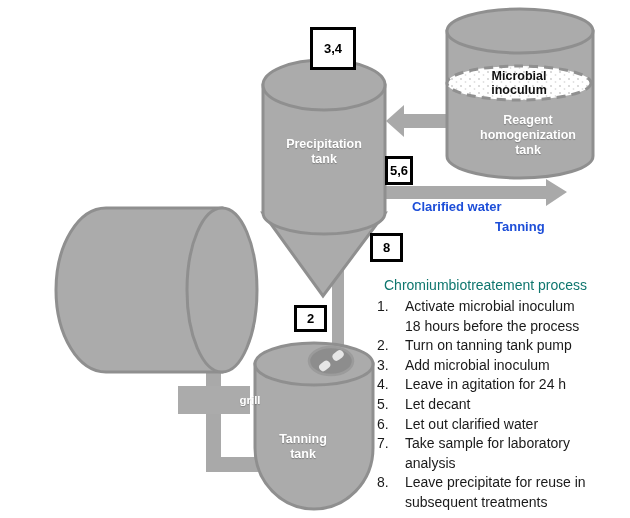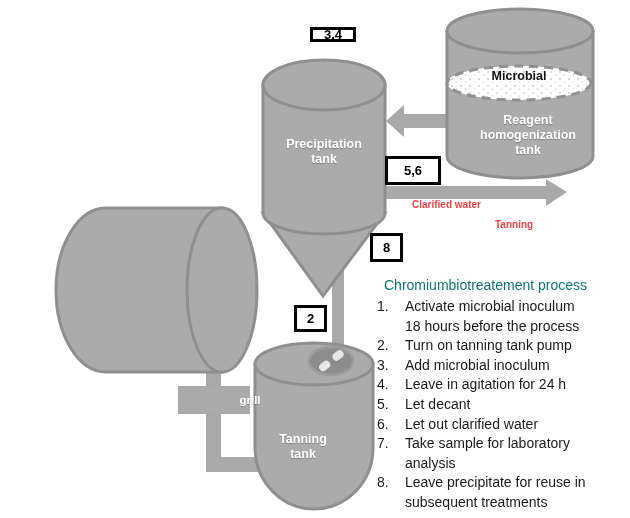--- a/index.html
+++ b/index.html
@@ -10,21 +10,21 @@
   .stage svg{position:absolute;left:0;top:0;}
   .lbl{position:absolute;text-align:center;color:#fff;font-weight:bold;
        text-shadow:0 1px 1px rgba(0,0,0,.25);}
   .lbl div{white-space:nowrap;}
   .tanklbl{font-size:12.5px;line-height:15px;}
   .grill-lbl{font-size:11.5px;line-height:14px;text-shadow:0 1px 1px rgba(0,0,0,.2);margin-left:36px;}
   .inoc-lbl{color:#111;font-size:12.5px;line-height:13.5px;text-shadow:none;}
   .numbox{position:absolute;background:#fff;border:3px solid #000;
           display:flex;align-items:center;justify-content:center;
           font-weight:bold;font-size:13px;color:#000;box-sizing:border-box;}
-  .flowlbl{position:absolute;color:#ef4444;font-weight:bold;font-size:10px;white-space:nowrap;}
+  .flowlbl{position:absolute;color:#1d4ed8;font-weight:bold;font-size:13px;white-space:nowrap;}
   .proc-title{position:absolute;left:384px;top:277px;color:#0f766e;
               font-weight:normal;font-size:14px;white-space:nowrap;}
   .steps{position:absolute;left:377px;top:297px;color:#1a1a1a;font-size:14px;}
   .step-row{display:flex;}
   .step-num{width:28px;line-height:19.6px;flex:0 0 28px;}
   .step-text div{line-height:19.6px;white-space:nowrap;}
 </style>
 </head>
 <body>
 
@@ -89,26 +89,27 @@
     <div>Tanning</div>
     <div>tank</div>
   </div>
 
   <div class="lbl grill-lbl" style="left:178px;top:393px;width:72px;">
     <div>grill</div>
   </div>
 
   <div class="lbl inoc-lbl" style="left:446px;top:70px;width:146px;">
     <div>Microbial</div>
+    <div>inoculum</div>
   </div>
 
-  <div class="numbox" style="left:310px;top:27px;width:46px;height:15px;">
+  <div class="numbox" style="left:310px;top:27px;width:46px;height:43px;">
     <span>3,4</span>
   </div>
-  <div class="numbox" style="left:385px;top:156px;width:56px;height:29px;">
+  <div class="numbox" style="left:385px;top:156px;width:28px;height:29px;">
     <span>5,6</span>
   </div>
   <div class="numbox" style="left:370px;top:233px;width:33px;height:29px;">
     <span>8</span>
   </div>
   <div class="numbox" style="left:294px;top:305px;width:33px;height:27px;">
     <span>2</span>
   </div>
 
   <div class="flowlbl" style="left:412px;top:199px;">Clarified water</div>

